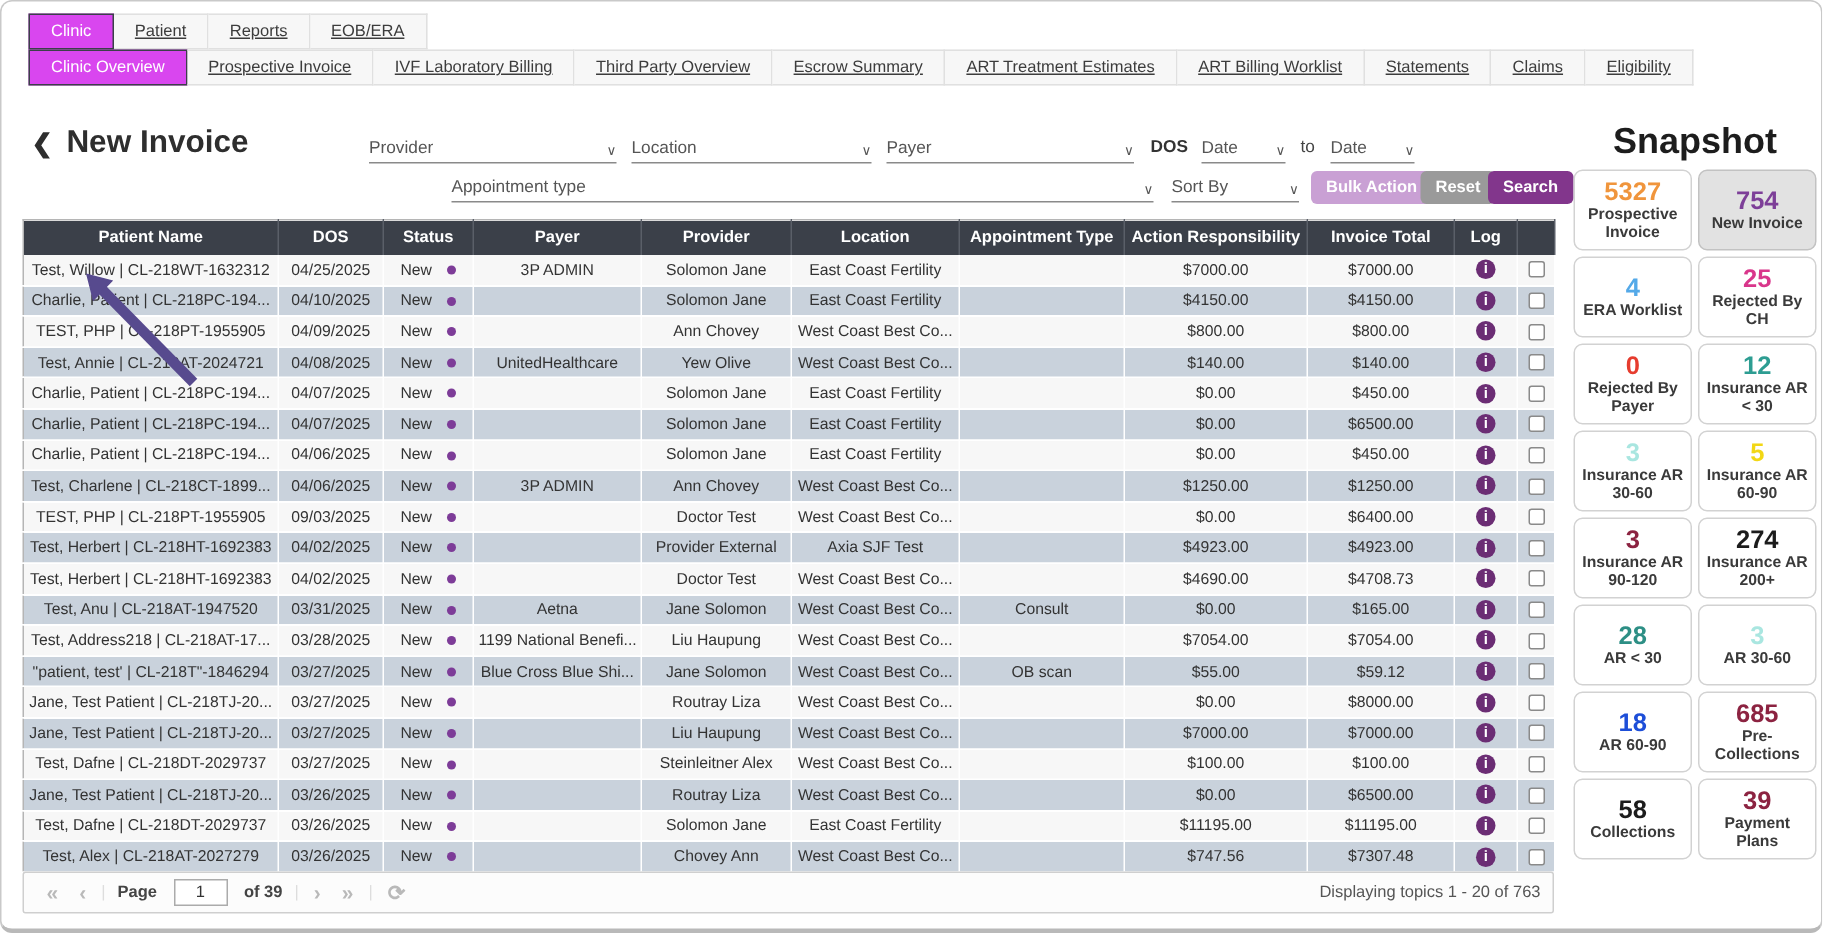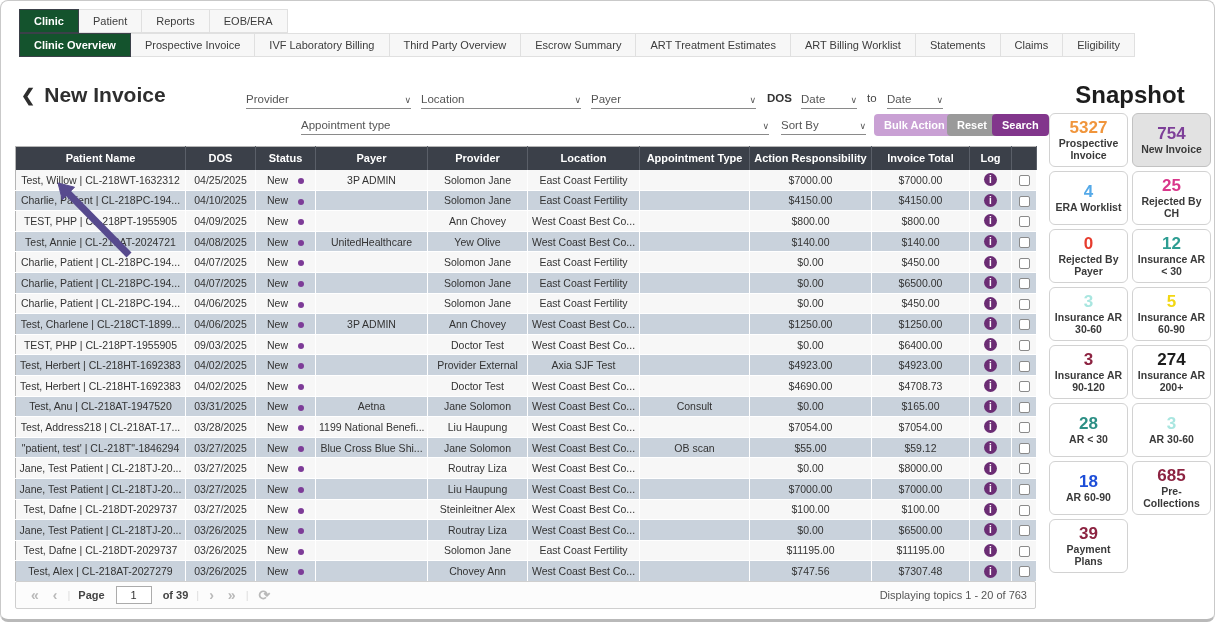--- a/index.html
+++ b/index.html
@@ -5,22 +5,22 @@
   * { margin:0; padding:0; box-sizing:border-box; }
   html,body { background:#fff; }
   body { font-family:"Liberation Sans", sans-serif; width:1215px; height:622px; position:relative; overflow:hidden; }
   .app { position:absolute; inset:0; width:1215px; height:622px; border:1px solid #c9c9c9; border-bottom:3px solid #b9b9b9; border-radius:8px; background:#fff; overflow:hidden; }
 
   
   .tabbar { position:absolute; left:18px; display:flex; }
   .tabbar.primary { top:8px; }
   .tabbar.secondary { top:32px; }
   .tab { font-size:11px; color:#3c3c3c; background:#f7f7f7; border:1px solid #e0e0e0; padding:5px 14px; cursor:pointer; white-space:nowrap; }
-  .tab + .tab { border-left:none; }
-  .tab.active { background:#14532d; color:#fff; font-weight:bold; border-color:#3b4049; }
+  .tab + .tab { border-left:none;text-decoration:underline; }
+  .tab.active { background:#d946ef; color:#fff; font-weight:normal; border-color:#3b4049; }
 
   
   .page-title { position:absolute; left:20px; top:82px; font-size:21px; font-weight:bold; color:#2e2e2e; display:flex; align-items:center; }
   .page-title .chev { font-size:17px; font-weight:bold; margin-right:9px; color:#2e2e2e; }
 
   .ffield { position:absolute; height:20px; border-bottom:1px solid #8a8a8a; font-size:11.5px; color:#555; display:flex; align-items:flex-end; justify-content:space-between; padding-bottom:3px; cursor:pointer; }
   .ffield .vchev { color:#555; font-size:9px; margin-left:4px; }
   .flabel { position:absolute; font-size:11.5px; color:#333; font-weight:bold; }
   .flabel.plain { font-weight:normal; color:#444; }
 
@@ -482,20 +482,24 @@
       </div>
       <div class="snap-card">
         <div class="snap-num" style="color: #1d4ed8;">18</div>
         <div class="snap-label">AR 60-90</div>
       </div>
       <div class="snap-card">
         <div class="snap-num" style="color: rgb(140, 35, 65);">685</div>
         <div class="snap-label">Pre-Collections</div>
       </div>
       <div class="snap-card">
+        <div class="snap-num" style="color: rgb(28, 28, 28);">58</div>
+        <div class="snap-label">Collections</div>
+      </div>
+      <div class="snap-card">
         <div class="snap-num" style="color: rgb(140, 35, 65);">39</div>
         <div class="snap-label">Payment Plans</div>
       </div>
     </div>
 
   <svg class="overlay" width="1215" height="622">
     <line class="arrow-part" x1="128" y1="254" x2="67" y2="192" stroke-width="7" stroke="#574a8e" fill="#574a8e"></line>
     <polygon class="arrow-part" points="57,182 73.5,186.2 61.3,198.8" stroke="#574a8e" fill="#574a8e"></polygon>
   </svg>
 

